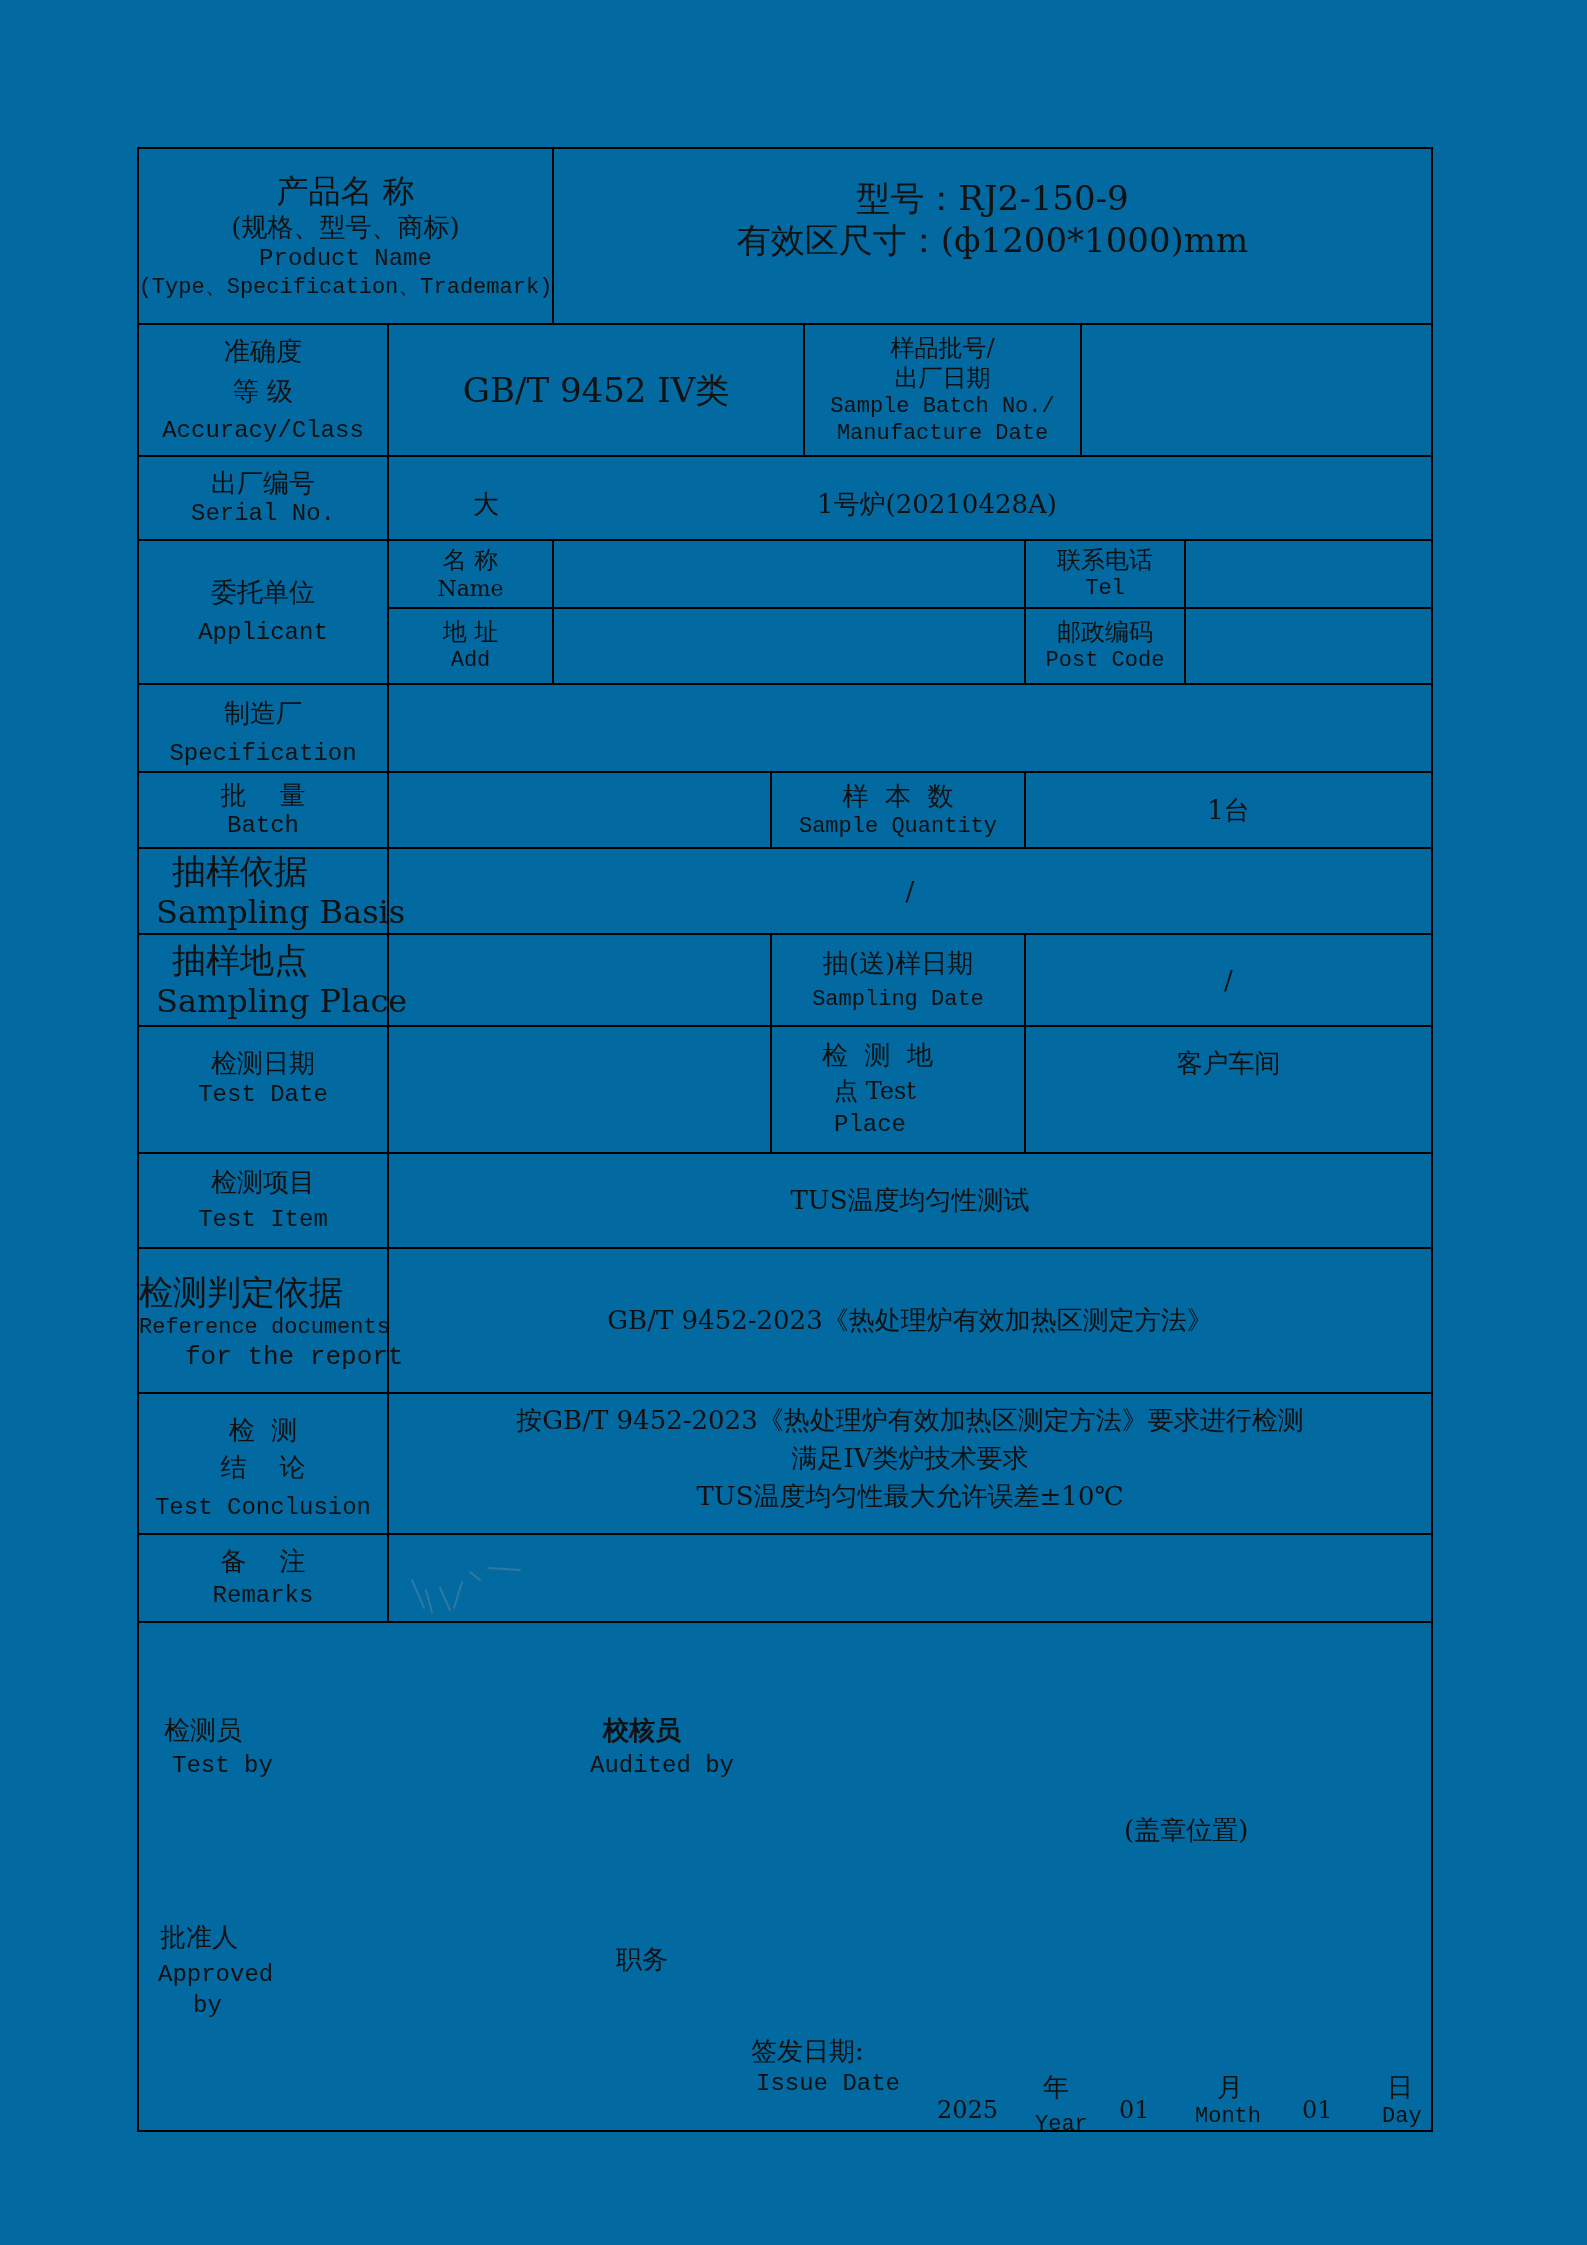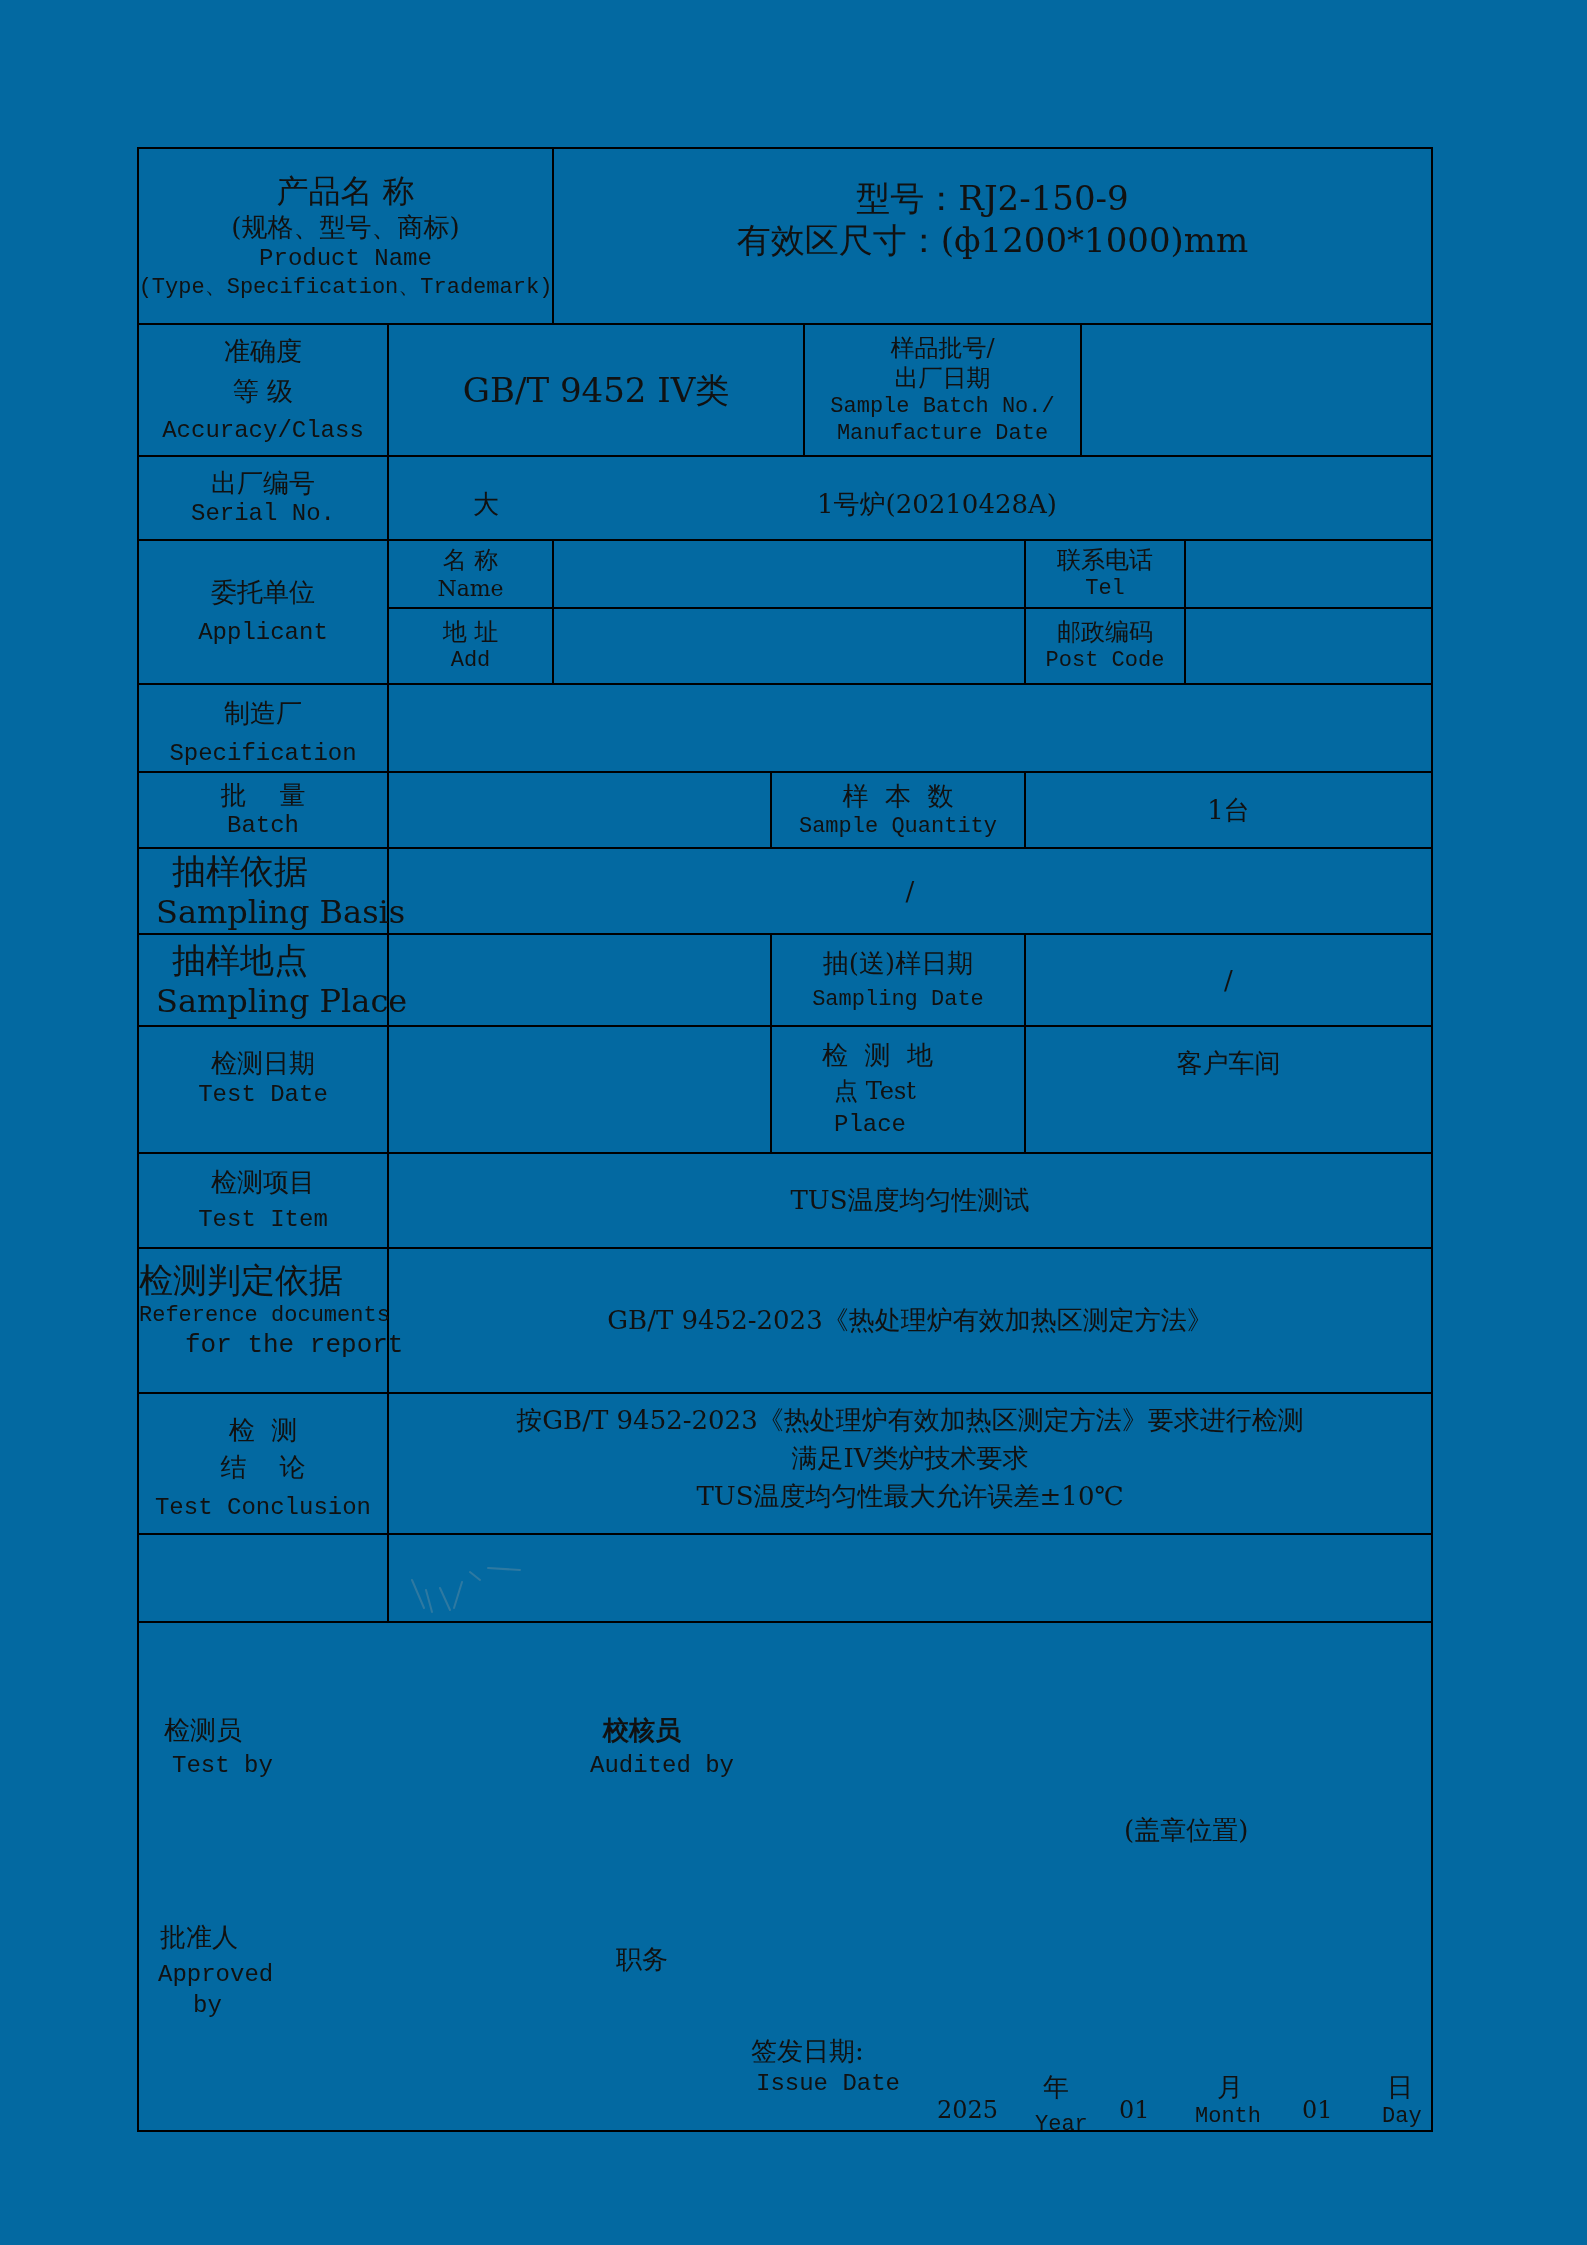--- a/index.html
+++ b/index.html
@@ -189,40 +189,44 @@
   </div>
 
   <div class="cell" style="left:139px; top:1154px; width:248px; height:93px;">
     <span class="t fs26">检测项目</span>
     <span class="t fs24 mono" style="margin-top:6px;">Test  Item</span>
   </div>
   <div class="cell" style="left:389px; top:1154px; width:1042px; height:93px;">
     <span class="t fs26">TUS温度均匀性测试</span>
   </div>
 
-  <div class="cell" style="left:139px; top:1249px; width:248px; height:143px; align-items:flex-start; justify-content:flex-start; padding-top:10px;">
+  <div class="cell" style="left:139px; top:1249px; width:248px; height:143px; align-items:flex-start; justify-content:flex-start; padding-top:22px;">
     <span class="t fs34">检测判定依据</span>
     <span class="t fs22 mono">Reference documents</span>
     <span class="t fs26 mono" style="padding-left:46px;">for the report</span>
   </div>
   <div class="cell" style="left:389px; top:1249px; width:1042px; height:143px;">
     <span class="t fs26">GB/T 9452-2023《热处理炉有效加热区测定方法》</span>
   </div>
 
   <div class="cell" style="left:139px; top:1394px; width:248px; height:139px; padding-top:10px;">
     <span class="t fs26" style="white-space:pre;">检  测</span>
     <span class="t fs26" style="white-space:pre; margin-top:4px;">结    论</span>
     <span class="t fs24 mono" style="margin-top:10px;">Test Conclusion</span>
   </div>
   <div class="cell" style="left:389px; top:1394px; width:1042px; height:130px; line-height:1.45;">
     <span class="t fs26">按GB/T 9452-2023《热处理炉有效加热区测定方法》要求进行检测</span>
     <span class="t fs26">满足IV类炉技术要求</span>
     <span class="t fs26">TUS温度均匀性最大允许误差±10℃</span>
   </div>
 
+  <div class="cell" style="left:139px; top:1535px; width:248px; height:86px;">
+    <span class="t fs26" style="white-space:pre;">备    注</span>
+    <span class="t fs24 mono" style="margin-top:4px;">Remarks</span>
+  </div>
   <div class="cell" style="left:389px; top:1535px; width:1042px; height:86px;">
     <span class="t fs24"></span>
   </div>
   <svg class="scribble" viewBox="0 0 160 60">
     <path d="M2 20 L14 48 M16 30 L22 52 M30 28 L40 50 M52 22 L44 48 M60 12 L70 20 M78 8 L110 10" stroke="#7e97a3" stroke-width="2" fill="none" stroke-linecap="round"></path>
   </svg>
 
   <span class="abs fs26" style="left:164px; top:1713px;">检测员</span>
   <span class="abs fs24 mono" style="left:172px; top:1752px;">Test by</span>
   <div class="abs" style="left:300px; top:1705px; width:260px; height:80px;"></div>

